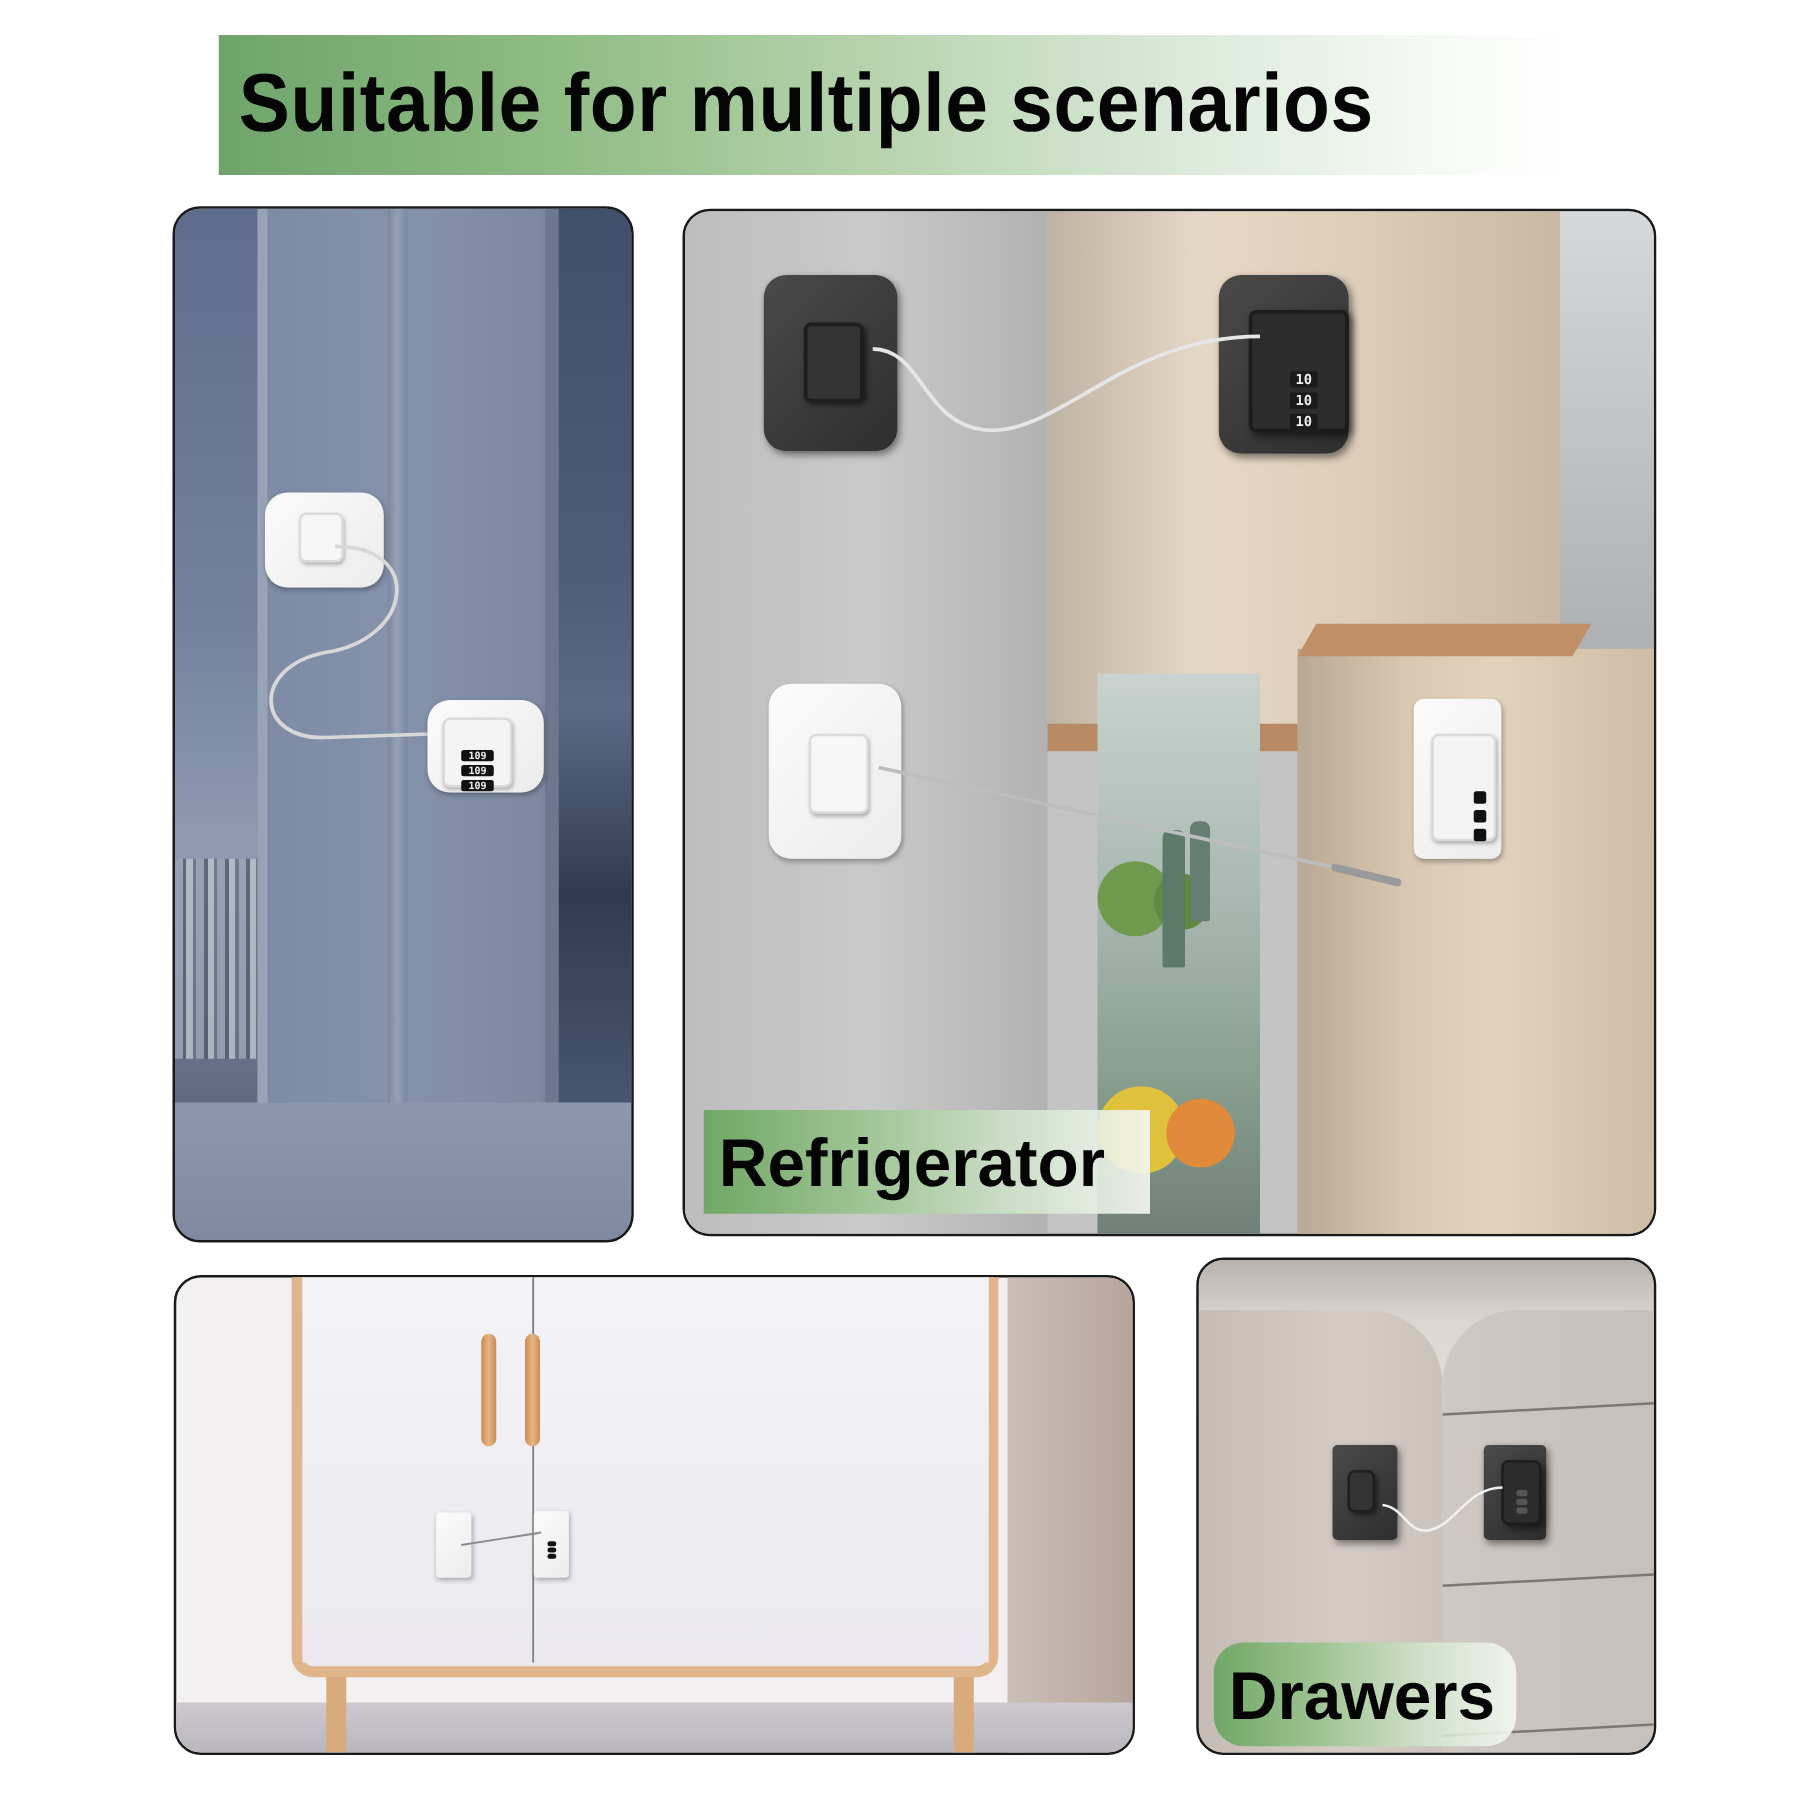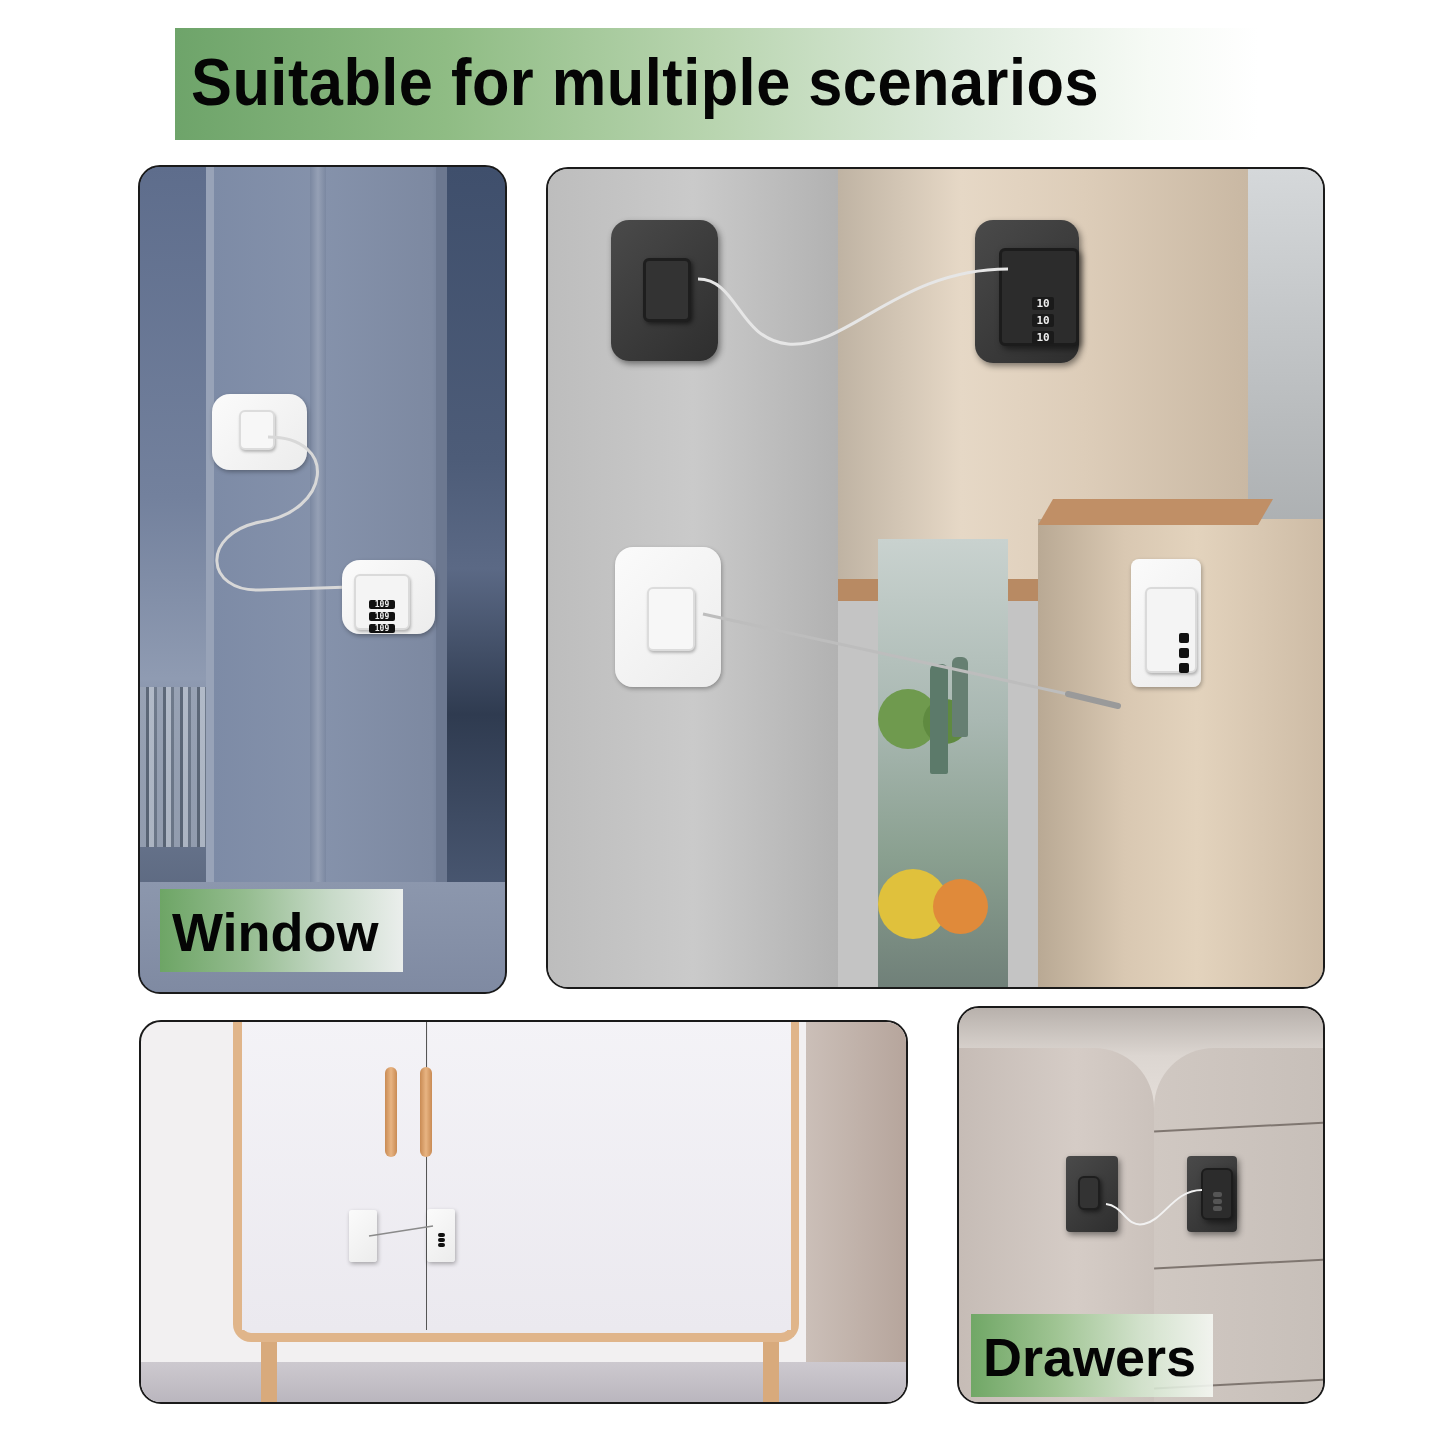--- a/index.html
+++ b/index.html
@@ -116,23 +116,20 @@
   <div class="plate plate-white" style="left:202px;top:393px;width:93px;height:74px;padding-left:16px;">
     <div class="lockbox lockbox-white" style="left:12px;top:14px;width:56px;height:56px;">
       <div class="dials" style="left:13px;top:24px;">
         <div class="dial" style="width:26px;height:9px;font-size:8px;line-height:9px;">109</div>
         <div class="dial" style="width:26px;height:9px;font-size:8px;line-height:9px;">109</div>
         <div class="dial" style="width:26px;height:9px;font-size:8px;line-height:9px;">109</div>
       </div>
     </div>
   </div>
 
-  <div class="label" style="left:20px;top:722px;width:243px;">
-    <span>Window</span>
-  </div>
 </div>
 
 <div class="panel" id="p-fridge">
   <div class="fr-wall"></div>
   <div class="fr-top"></div>
   <div class="fr-top-edge"></div>
   <div class="fr-bg"></div>
   <div class="fr-inside">
     <div class="fr-veg" style="left:0;top:150px;width:60px;height:60px;background:#6f9a4e;"></div>
     <div class="fr-veg" style="left:45px;top:160px;width:45px;height:45px;background:#5f8a40;"></div>
@@ -174,20 +171,23 @@
         <div class="dial" style="width:10px;height:10px;"></div>
       </div>
     </div>
   </div>
 
   <svg class="cable" style="left:150px;top:440px;" width="440" height="110">
     <line x1="5" y1="5" x2="415" y2="95" stroke="#bdbdbd" stroke-width="3"></line>
     <line x1="370" y1="85" x2="420" y2="97" stroke="#9a9a9a" stroke-width="6" stroke-linecap="round"></line>
   </svg>
 
+  <div class="label" style="left:15px;top:719px;width:357px;">
+    <span>Refrigerator</span>
+  </div>
 </div>
 
 <div class="panel" id="p-closet">
   <div class="cl-side"></div>
   <div class="cl-floor"></div>
   <div class="cl-leg" style="left:120px;"></div>
   <div class="cl-leg" style="left:622px;"></div>
   <div class="cl-frame">
     <div class="cl-door" style="left:0;width:185px;border-right:1px solid #555;"></div>
     <div class="cl-door" style="left:186px;width:363px;"></div>
@@ -225,16 +225,16 @@
         <div class="dial" style="width:9px;height:5px;background:#555;"></div>
         <div class="dial" style="width:9px;height:5px;background:#555;"></div>
         <div class="dial" style="width:9px;height:5px;background:#555;"></div>
       </div>
     </div>
   </div>
   <svg class="cable" style="left:145px;top:178px;" width="100" height="50">
     <path d="M 2 18 C 20 20, 22 42, 40 38 C 60 34, 70 4, 98 4" fill="none" stroke="#f2f2f2" stroke-width="2"></path>
   </svg>
 
-  <div class="label" style="left:12px;top:306px;width:242px;">
+  <div class="label" style="left:12px;top:306px;width:242px;border-radius:24px;">
     <span>Drawers</span>
   </div>
 </div>
 
 </body></html>

